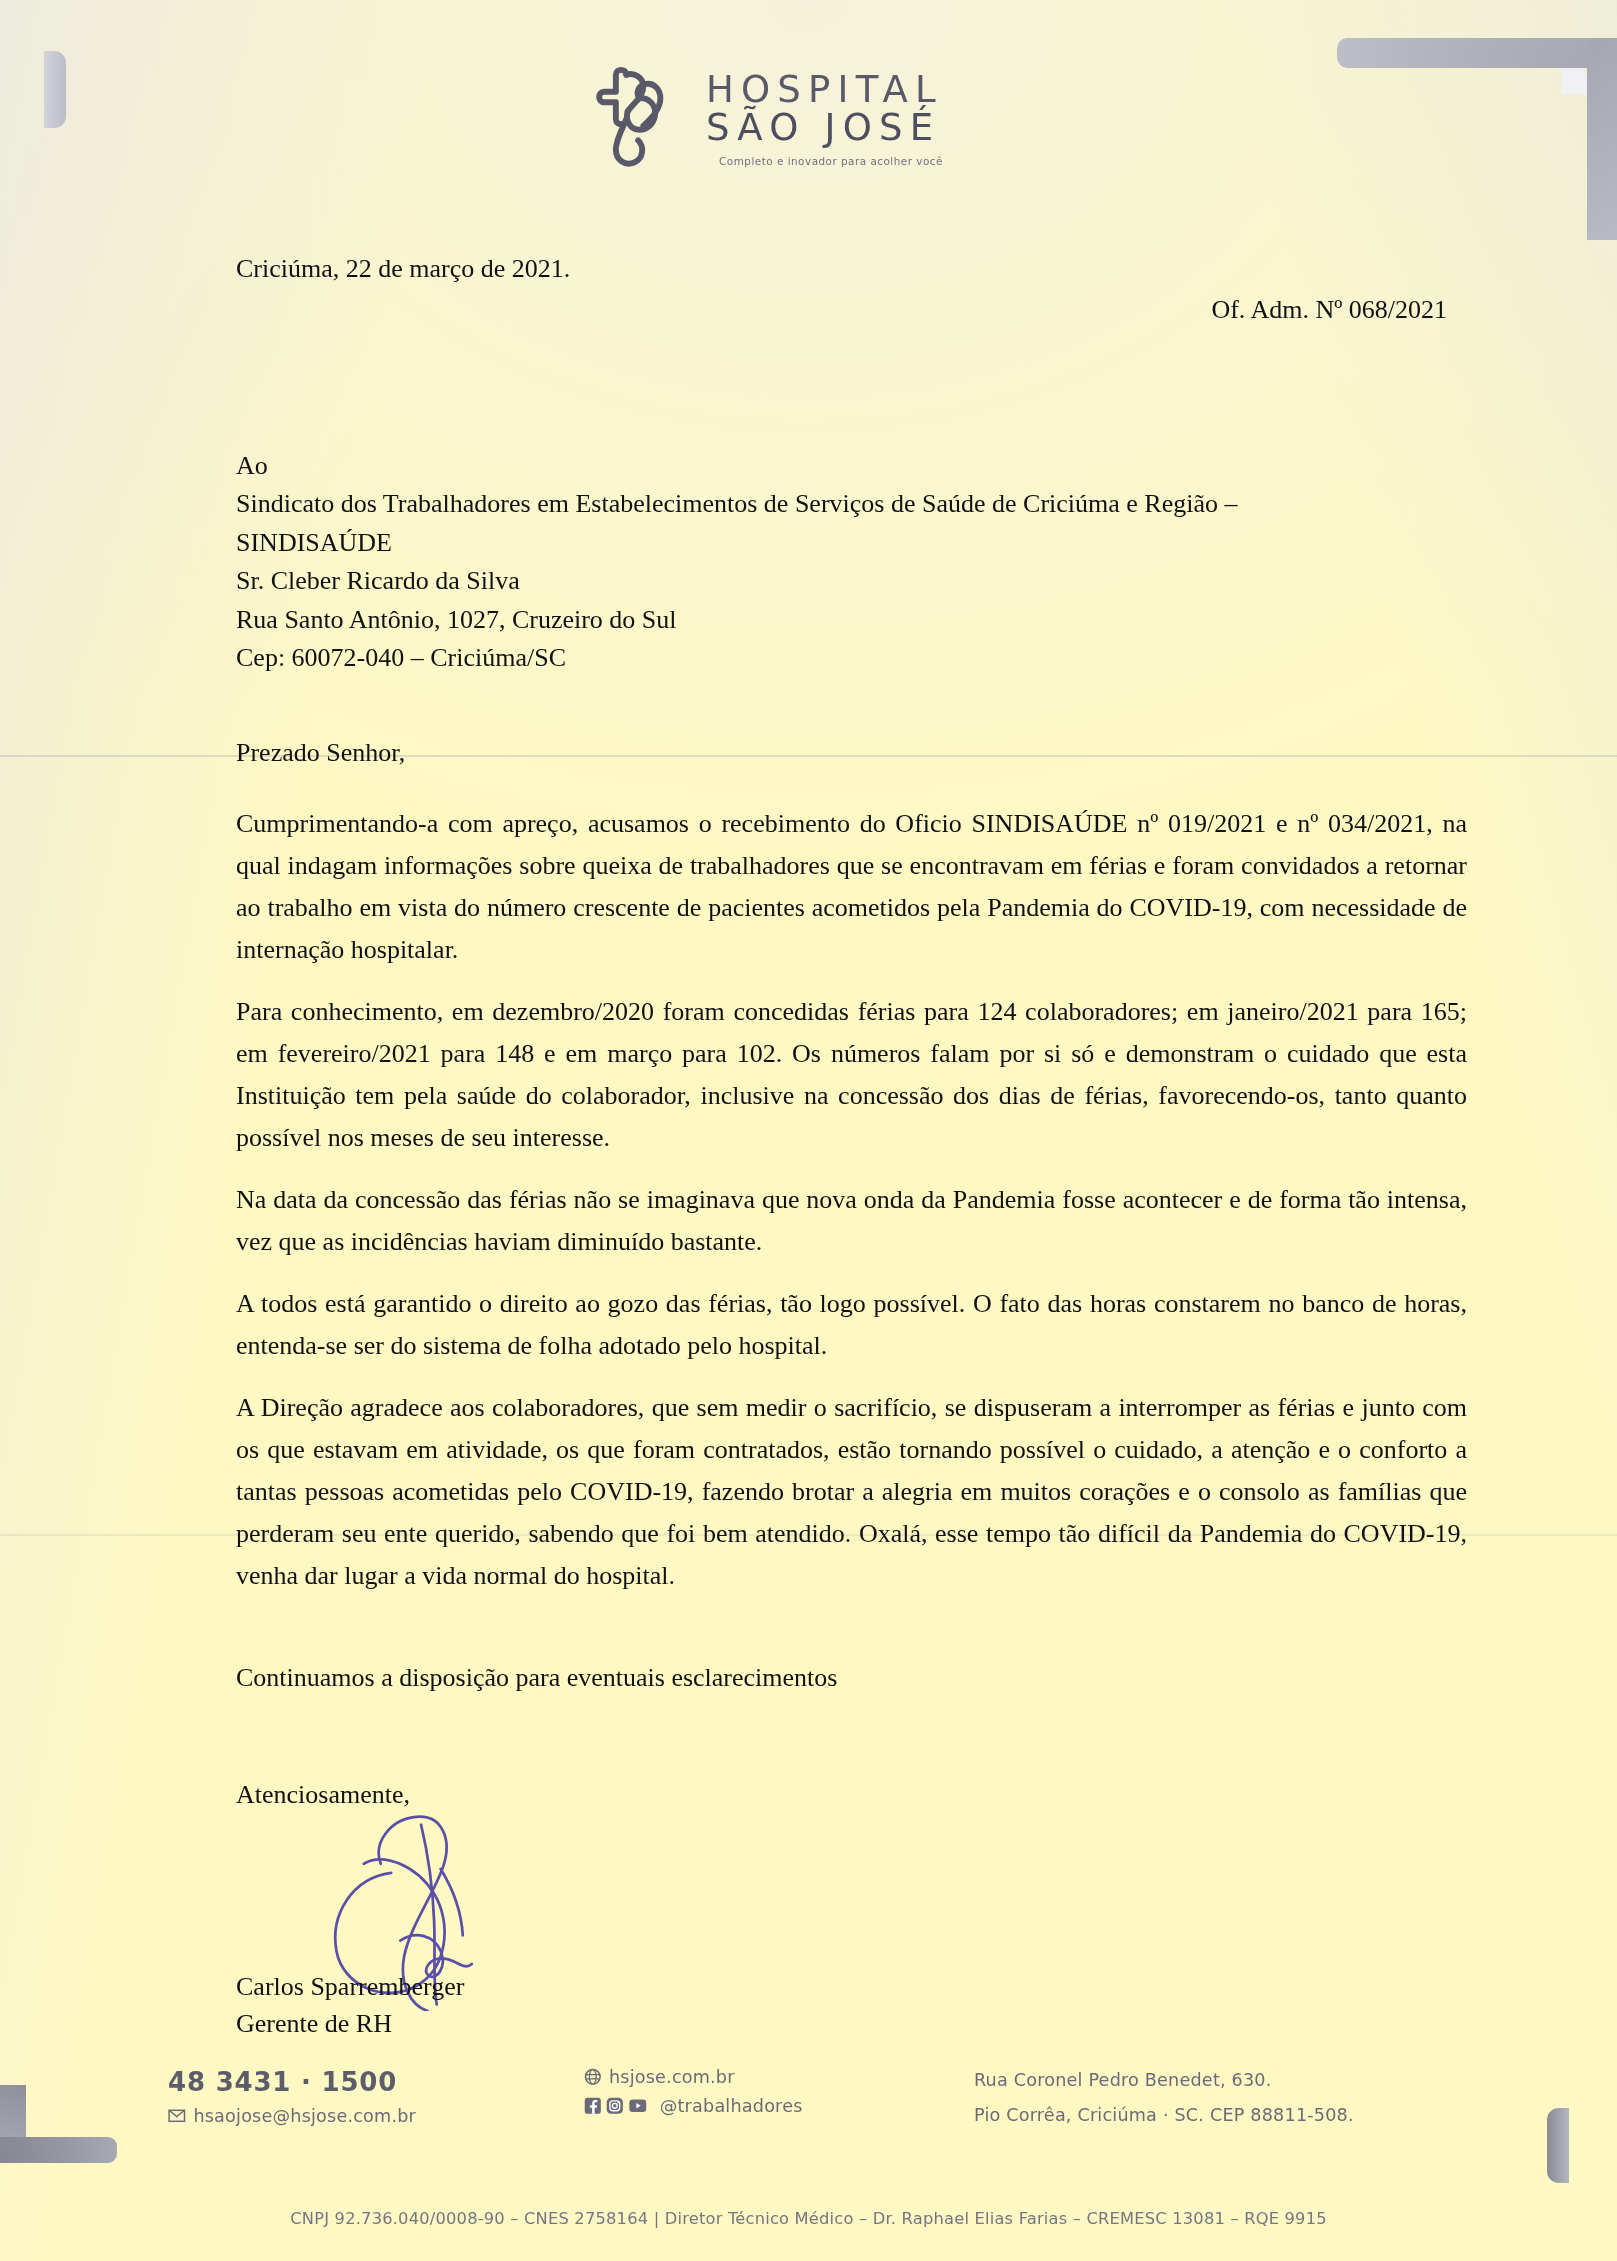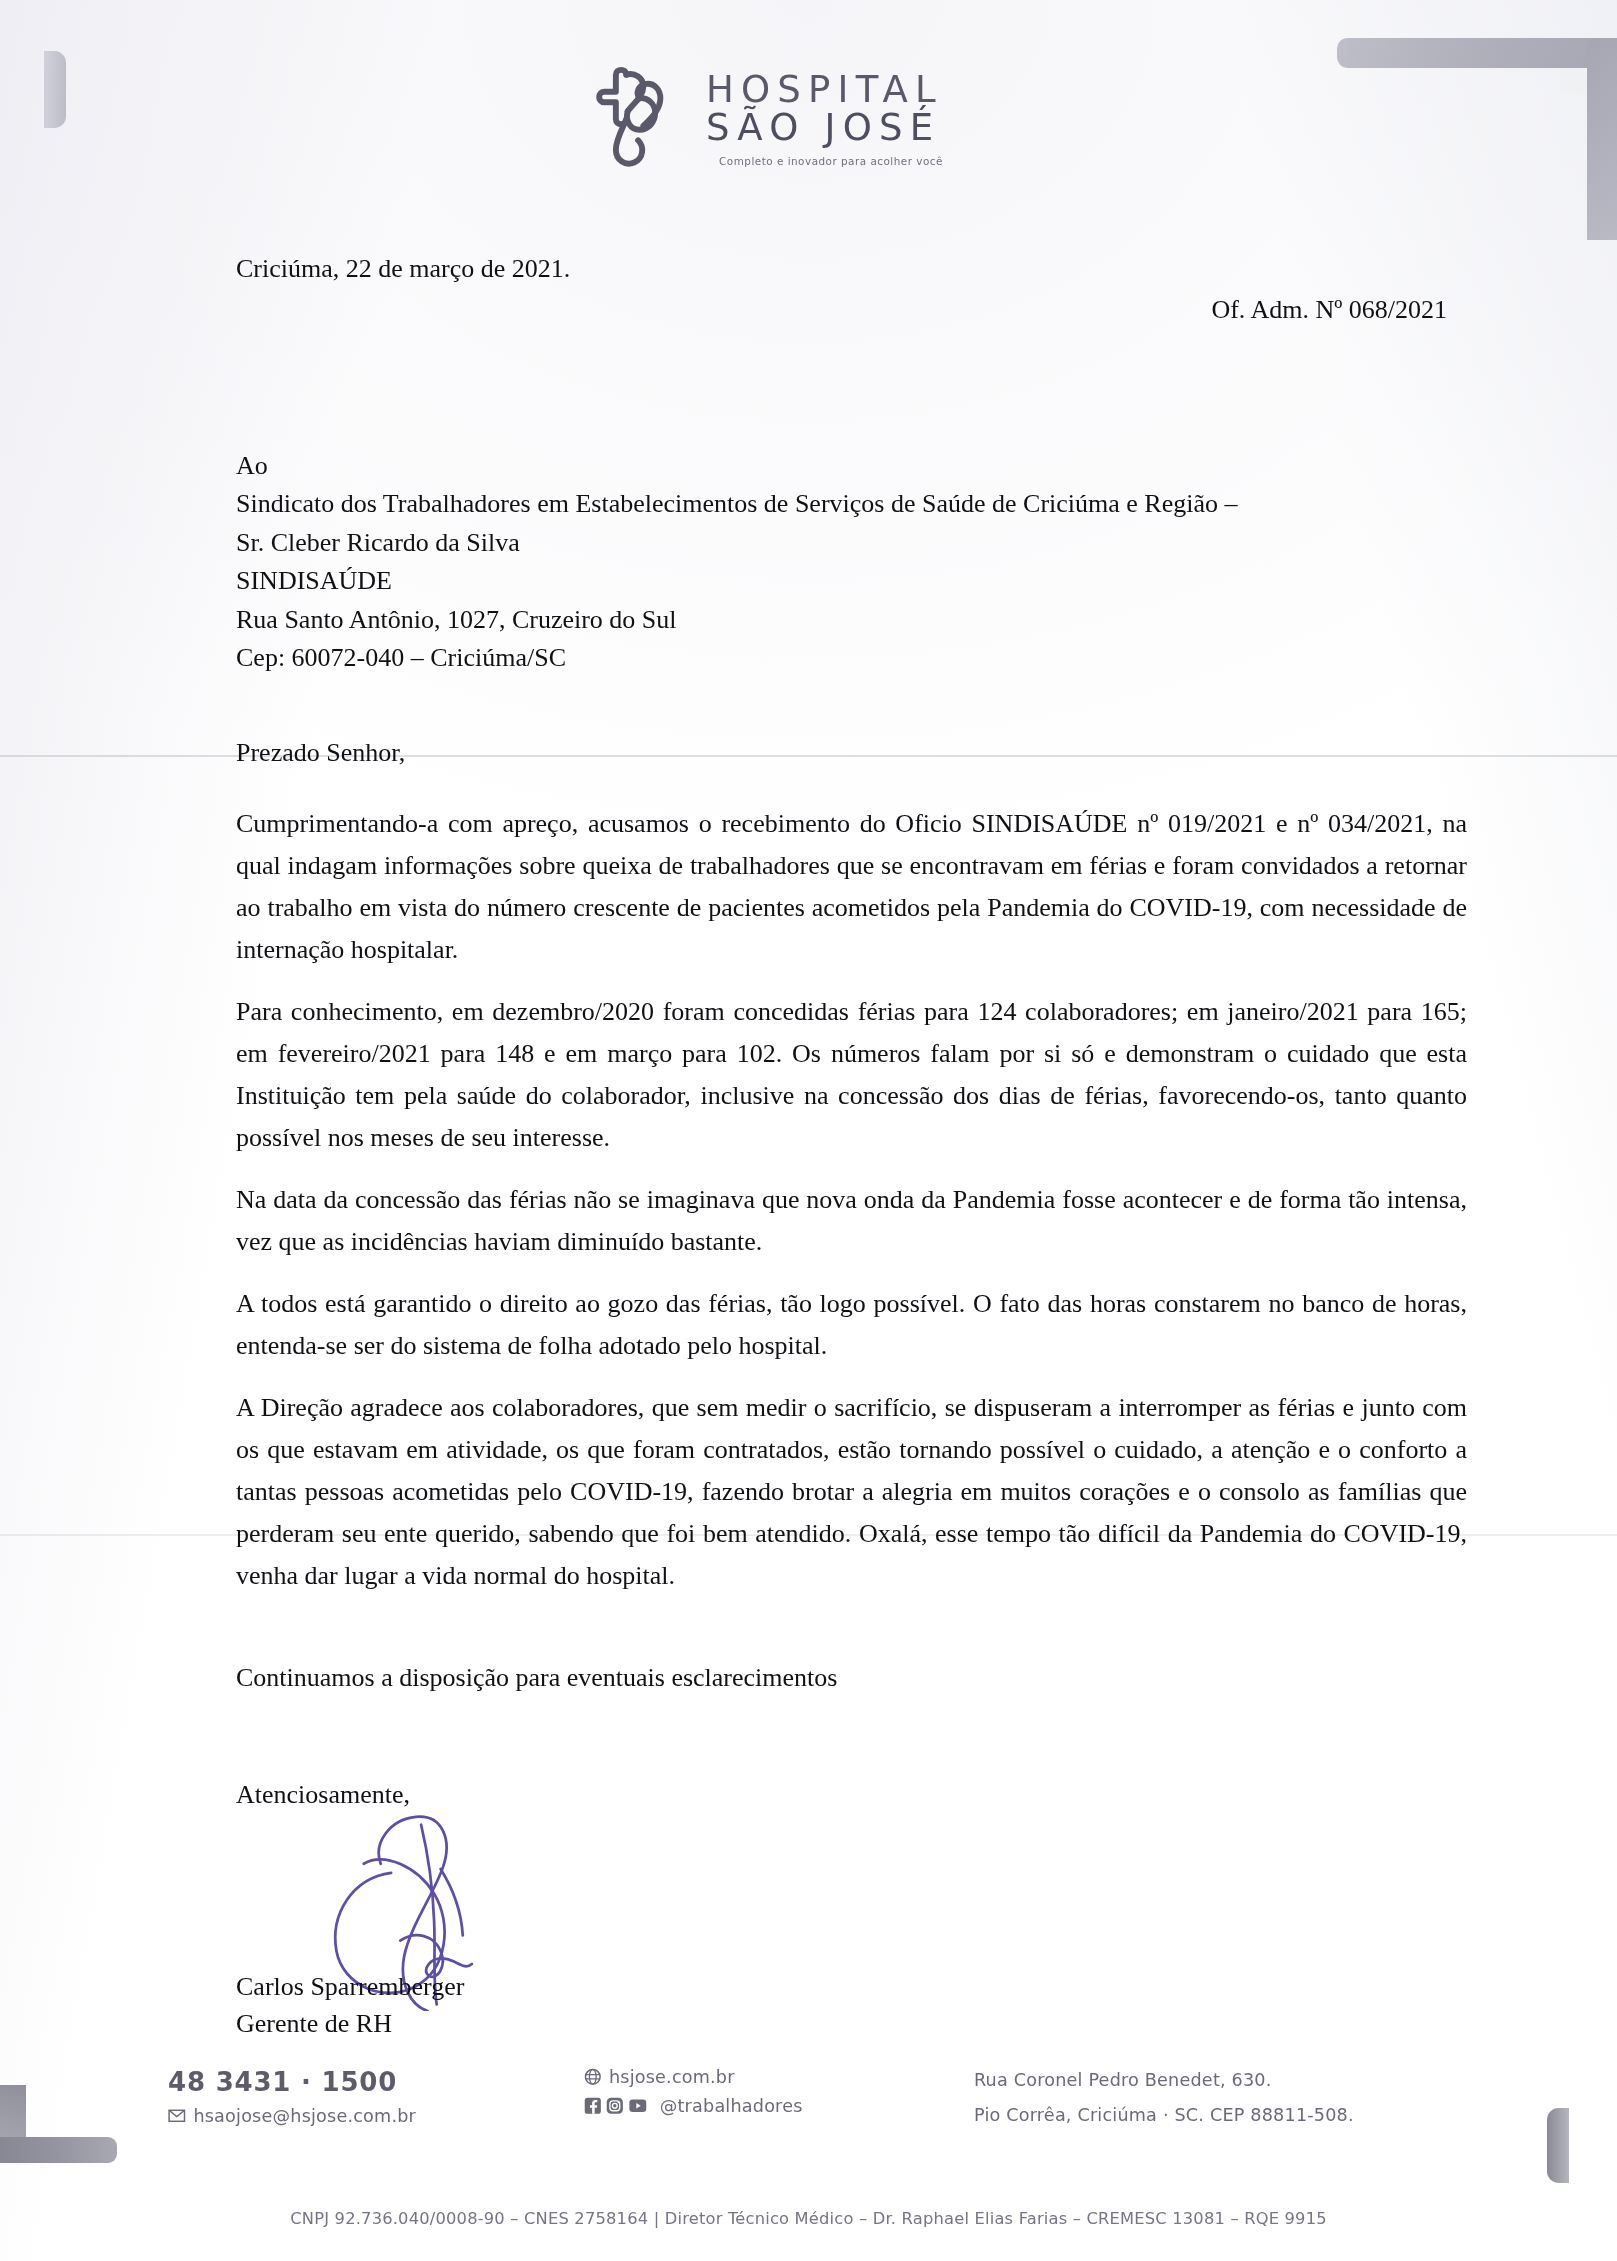--- a/index.html
+++ b/index.html
@@ -5,21 +5,21 @@
 <style>
   html, body {
     margin: 0;
     padding: 0;
     background: #6b6b6b;
   }
   .page {
     position: relative;
     width: 1617px;
     height: 2261px;
-    background: #ffffff;
+    background: #fef9c3;
     overflow: hidden;
     font-family: "Liberation Serif", "DejaVu Serif", serif;
     color: #111014;
   }
   
   .paper-tint {
     position: absolute;
     inset: 0;
     pointer-events: none;
     background:
@@ -219,22 +219,22 @@
     </div>
   </div>
 
   <div class="doc">
     <div class="city-date">Criciúma, 22 de março de 2021.</div>
     <div class="ofnum">Of. Adm. Nº 068/2021</div>
 
     <div class="recipient">
       <div>Ao</div>
       <div>Sindicato dos Trabalhadores em Estabelecimentos de Serviços de Saúde de Criciúma e Região –</div>
+      <div>SINDISAÚDE</div>
       <div>Sr. Cleber Ricardo da Silva</div>
-      <div>SINDISAÚDE</div>
       <div>Rua Santo Antônio, 1027, Cruzeiro do Sul</div>
       <div>Cep: 60072-040 – Criciúma/SC</div>
     </div>
 
     <div class="salutation">Prezado Senhor,</div>
 
     <div class="body-block">
       <p>Cumprimentando-a com apreço, acusamos o recebimento do Oficio SINDISAÚDE nº 019/2021 e nº 034/2021, na qual indagam informações sobre queixa de trabalhadores que se encontravam em férias e foram convidados a retornar ao trabalho em vista do número crescente de pacientes acometidos pela Pandemia do COVID-19, com necessidade de internação hospitalar.</p>
       <p>Para conhecimento, em dezembro/2020 foram concedidas férias para 124 colaboradores; em janeiro/2021 para 165; em fevereiro/2021 para 148 e em março para 102.  Os números falam por si só e demonstram o cuidado que esta Instituição tem pela saúde do colaborador, inclusive na concessão dos dias de férias, favorecendo-os, tanto quanto possível nos meses de seu interesse.</p>
       <p>Na data da concessão das férias não se imaginava que nova onda da Pandemia fosse acontecer e de forma tão intensa, vez que as incidências haviam diminuído bastante.</p>

